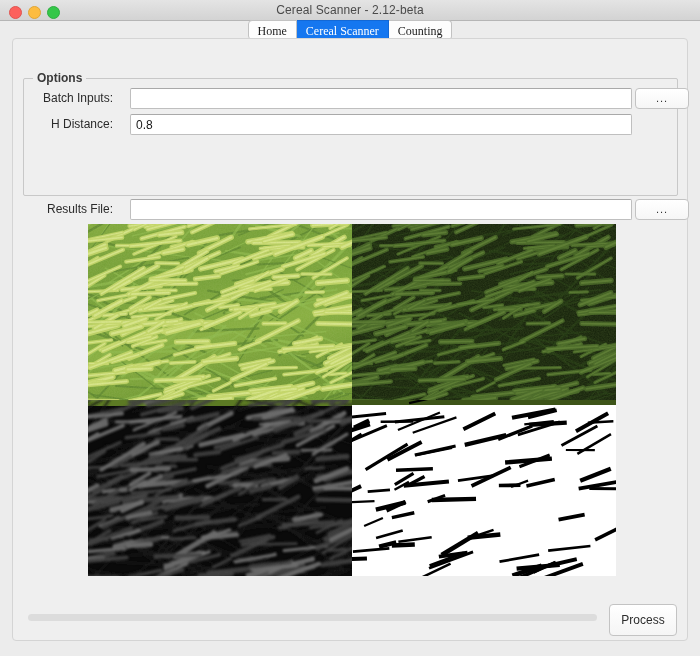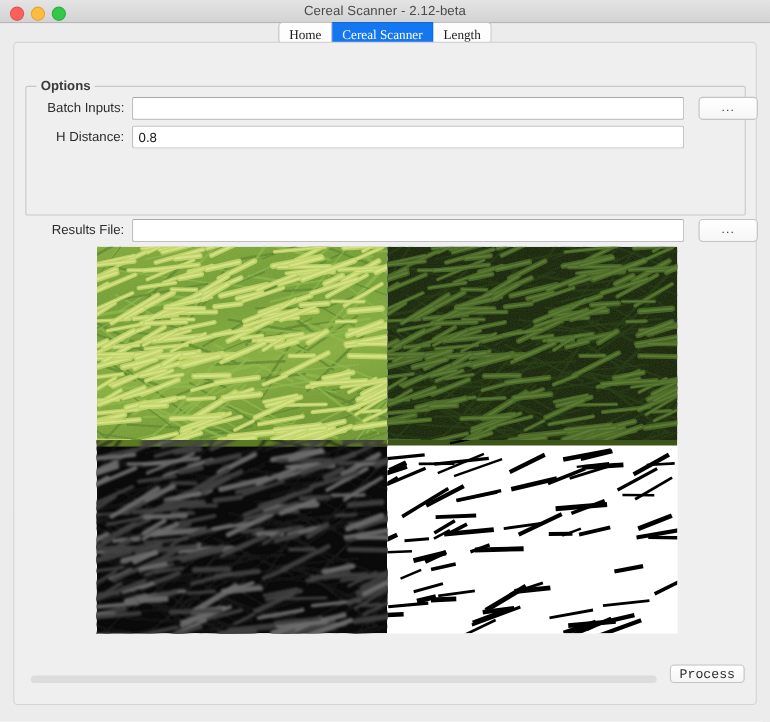--- a/index.html
+++ b/index.html
@@ -135,21 +135,21 @@
     position: absolute;
     left: 0; top: 0;
     width: 89px;
     line-height: 21px;
     text-align: right;
     font-size: 12px;
     color: #2b2b2b;
   }
   .form-input {
     position: absolute;
-    left: 96px; top: 0;
+    left: 106px; top: 0;
     width: 502px; height: 21px;
     background: #ffffff;
     border: 1px solid #bfbfbf;
     border-top-color: #a9a9a9;
     border-radius: 2px;
     box-sizing: border-box;
     font-family: "Liberation Sans", "DejaVu Sans", sans-serif;
     font-size: 12px;
     color: #171717;
     padding: 0 5px;
@@ -214,26 +214,26 @@
     left: 5px; top: 5px;
     width: 569px;
     text-align: center;
     font-size: 12px;
     color: #4b4b4b;
     line-height: 17px;
   }
   #process-btn {
     position: absolute;
     left: 586px; top: 0;
-    width: 68px; height: 17px;
+    width: 68px; height: 32px;
     background: linear-gradient(to bottom, #ffffff 0%, #f5f5f5 100%);
     border: 1px solid #c3c3c3;
     border-radius: 4px;
     box-sizing: border-box;
-    font-family: Liberation Mono, monospace;
+    font-family: Liberation Sans, sans-serif;
     font-size: 12px;
     color: #2c2c2c;
     cursor: default;
     padding: 0;
   }
 </style>
 </head>
 <body>
 
 <div id="window">
@@ -241,21 +241,21 @@
   <div id="titlebar">
     <div class="traffic" id="tl-close"></div>
     <div class="traffic" id="tl-min"></div>
     <div class="traffic" id="tl-max"></div>
     <div id="title-text">Cereal Scanner - 2.12-beta</div>
   </div>
 
   <div class="segwrap" id="segwrap-main">
     <button class="seg">Home</button>
     <button class="seg active">Cereal Scanner</button>
-    <button class="seg">Length</button>
+    <button class="seg">Counting</button>
   </div>
 
   <div class="segwrap" id="segwrap-sub">
     <button class="seg">EarlyVigor</button>
     <button class="seg active">Ear Counting</button>
     <button class="seg">Maturity</button>
   </div>
 
   <div id="content-panel">
 

